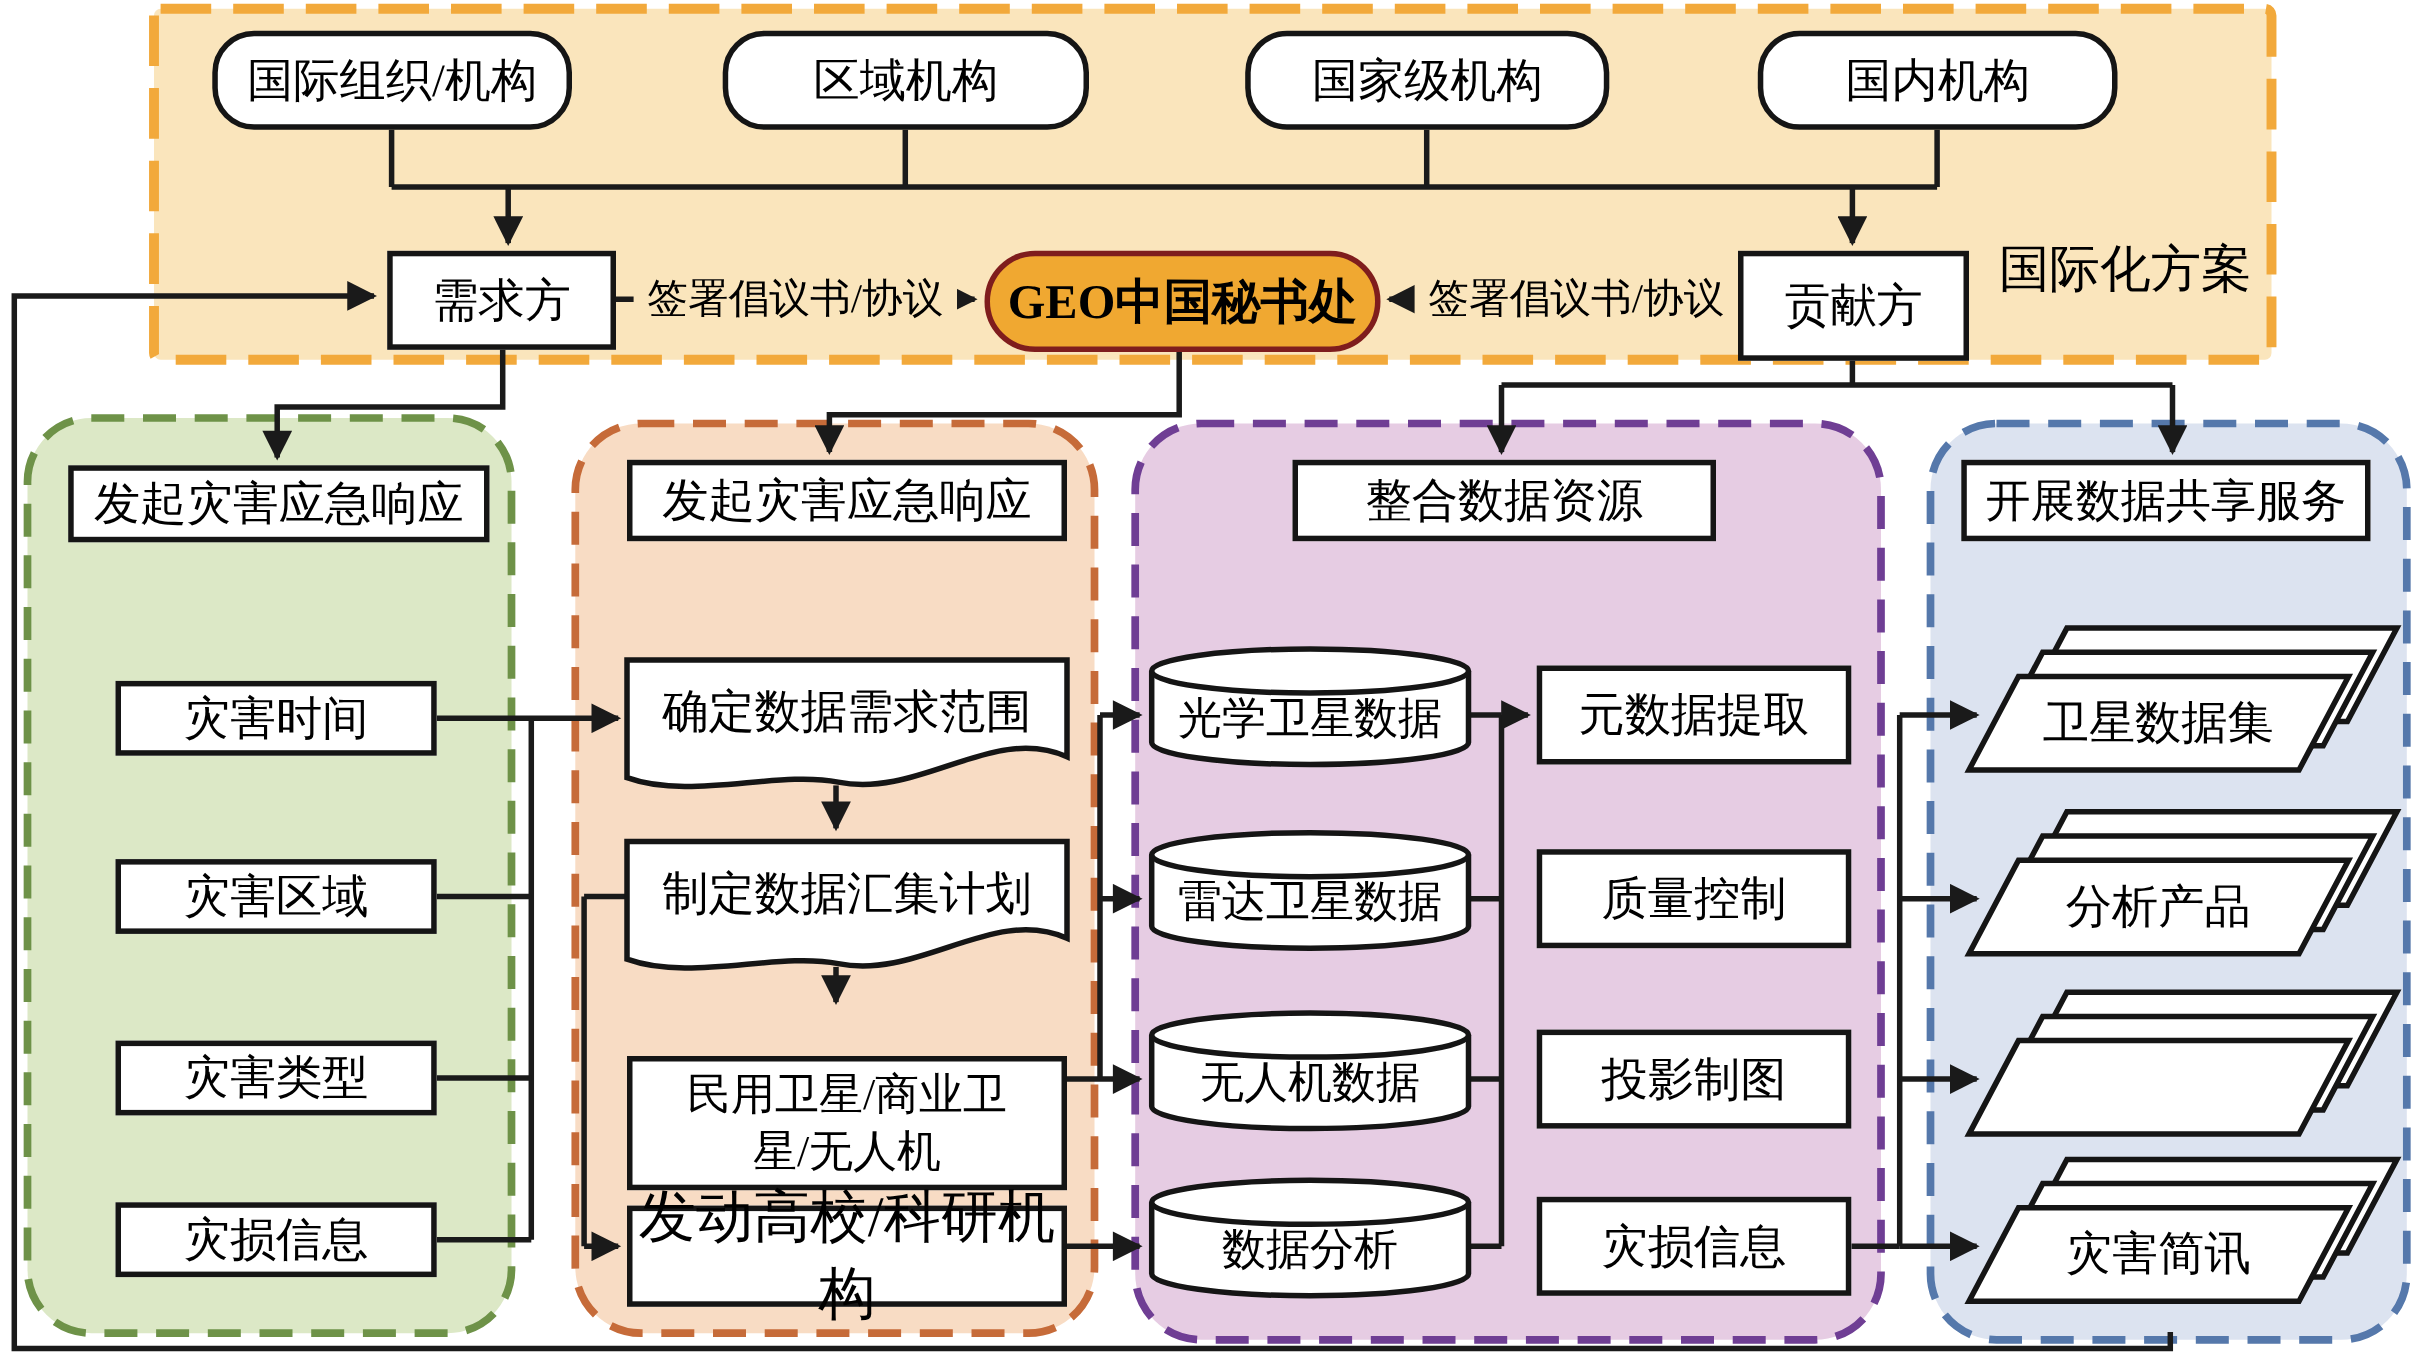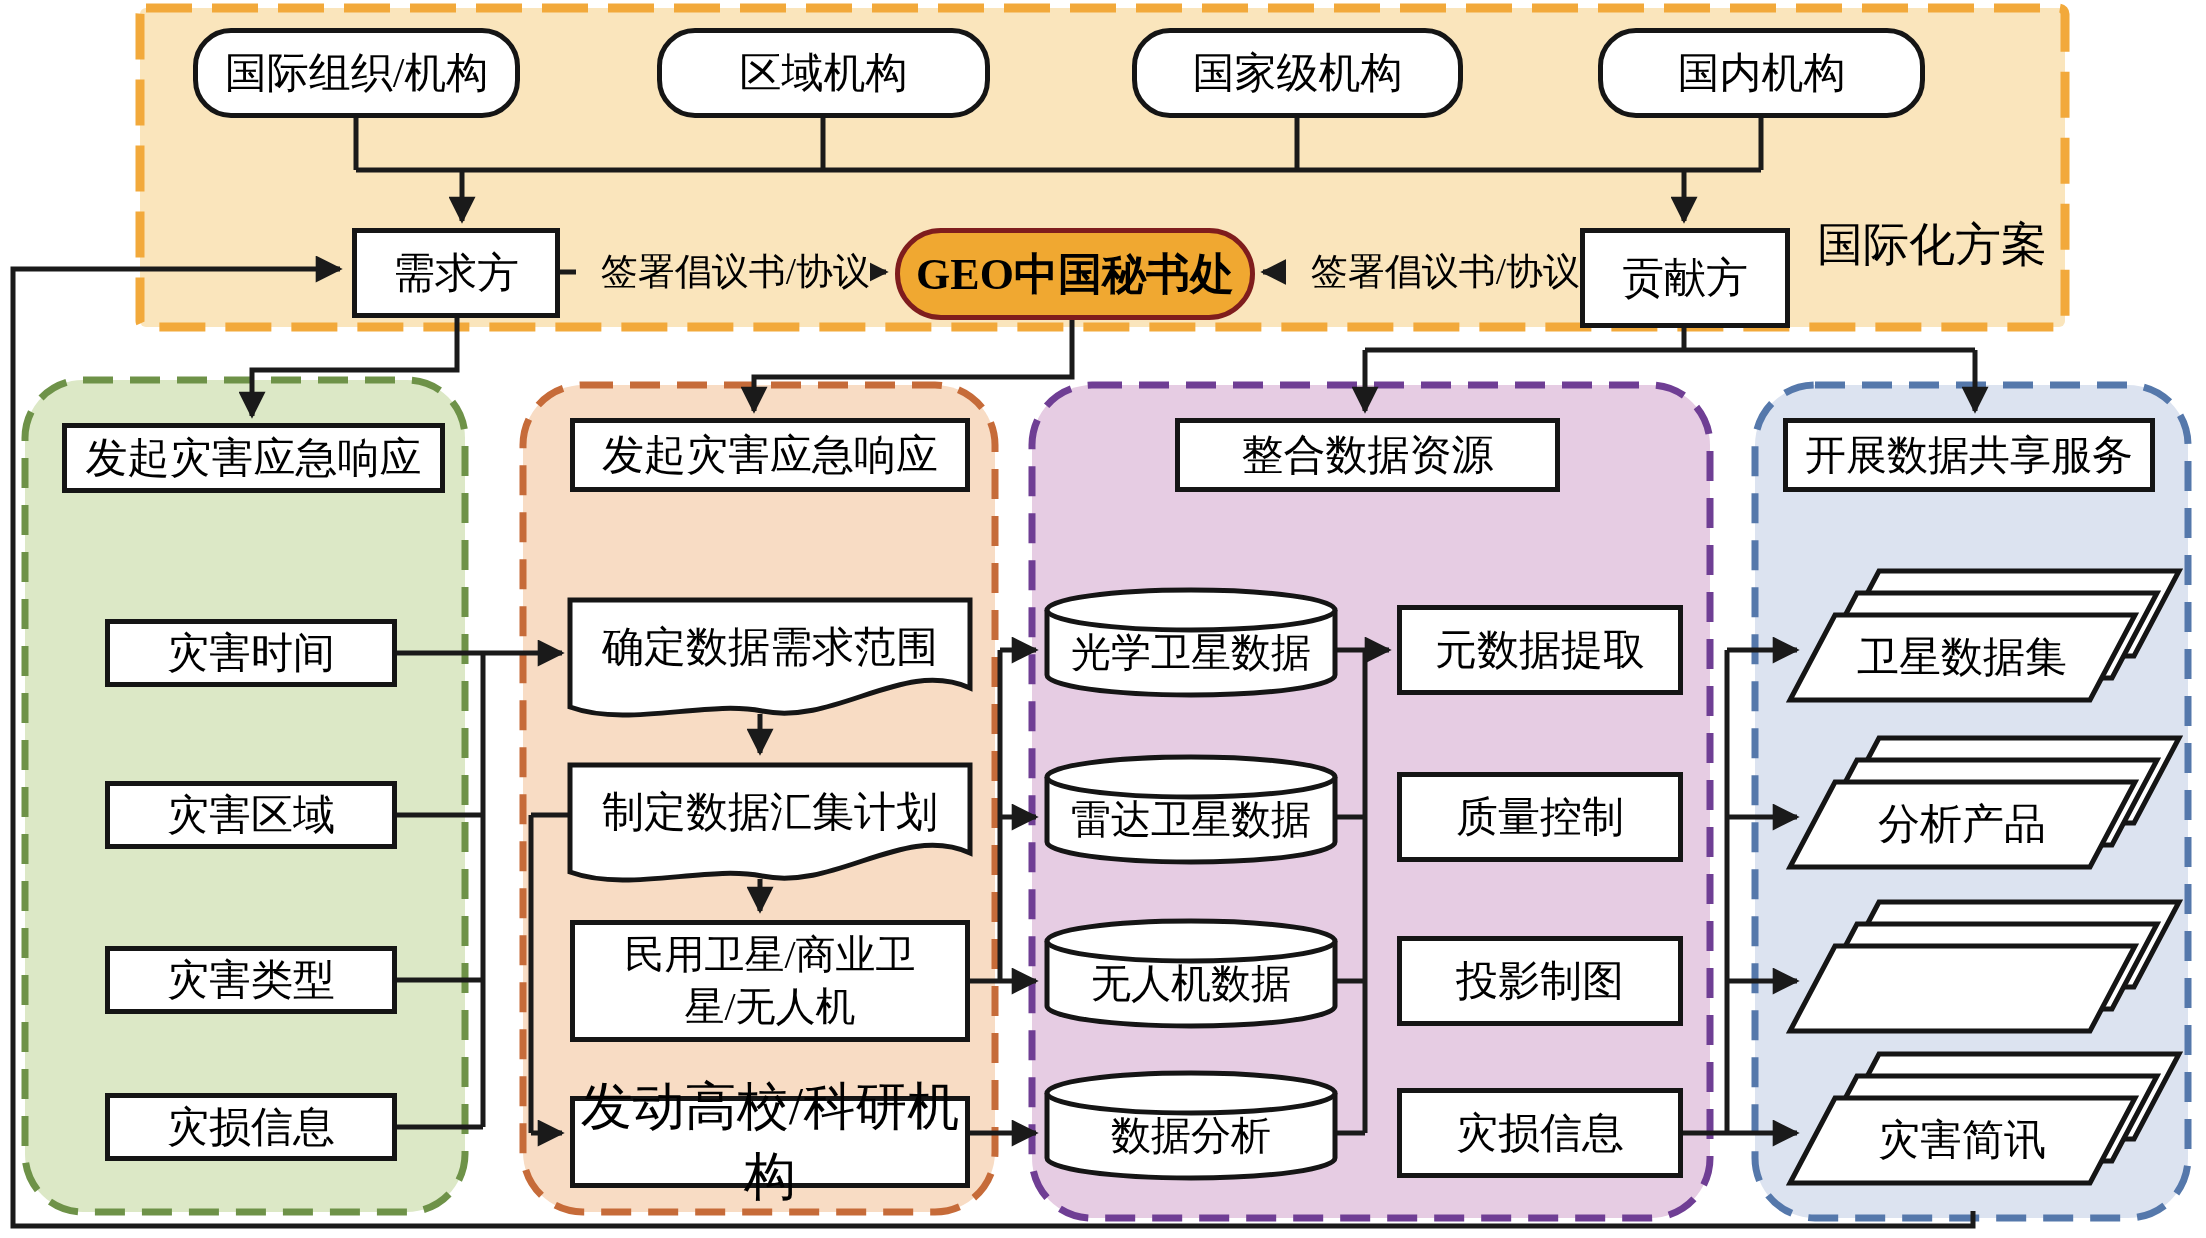--- a/index.html
+++ b/index.html
@@ -4,24 +4,24 @@
 <style>
   html,body{margin:0;padding:0;background:#ffffff;}
   .canvas{position:relative;width:2206px;height:1238px;background:#ffffff;
           font-family:"Liberation Serif","DejaVu Serif",serif;color:#000;overflow:hidden;padding-left:36px;}
   svg.layer{position:absolute;left:0;top:0;z-index:1;}
   .node{position:absolute;z-index:2;display:flex;align-items:center;justify-content:center;
         box-sizing:border-box;text-align:center;}
   .wbox{background:#ffffff;border:5px solid #151515;font-size:42px;}
   .rbox{border-radius:38px;}
   .geo{background:#F0A831;border:5px solid #7f1d1d;border-radius:46px;font-size:44px;font-weight:600;}
-  .lbl{font-size:37px;background:#FAE5BC;z-index:3;justify-content:flex-end;}
+  .lbl{font-size:37px;background:#FAE5BC;z-index:3;}
   .biglbl{font-size:46px;background:transparent;}
   .shape-label{background:transparent;font-size:40px;}
-  .wrap2{font-size:40px;line-height:1.3;padding:0 26px;word-break:break-all;}
+  .wrap2{font-size:40px;line-height:1.3;padding:0 26px;word-break:break-all;margin-top:40px;}
 </style>
 </head>
 <body>
 
 <div class="canvas">
 
   <svg class="layer" width="2206" height="1238" viewBox="0 0 2206 1238">
     <defs>
       <marker id="arr" viewBox="0 0 10 10" refX="9" refY="5" markerWidth="34" markerHeight="27" orient="auto" markerUnits="userSpaceOnUse">
         <path d="M0 0 L10 5 L0 10 z" fill="#1a1a1a"></path>

